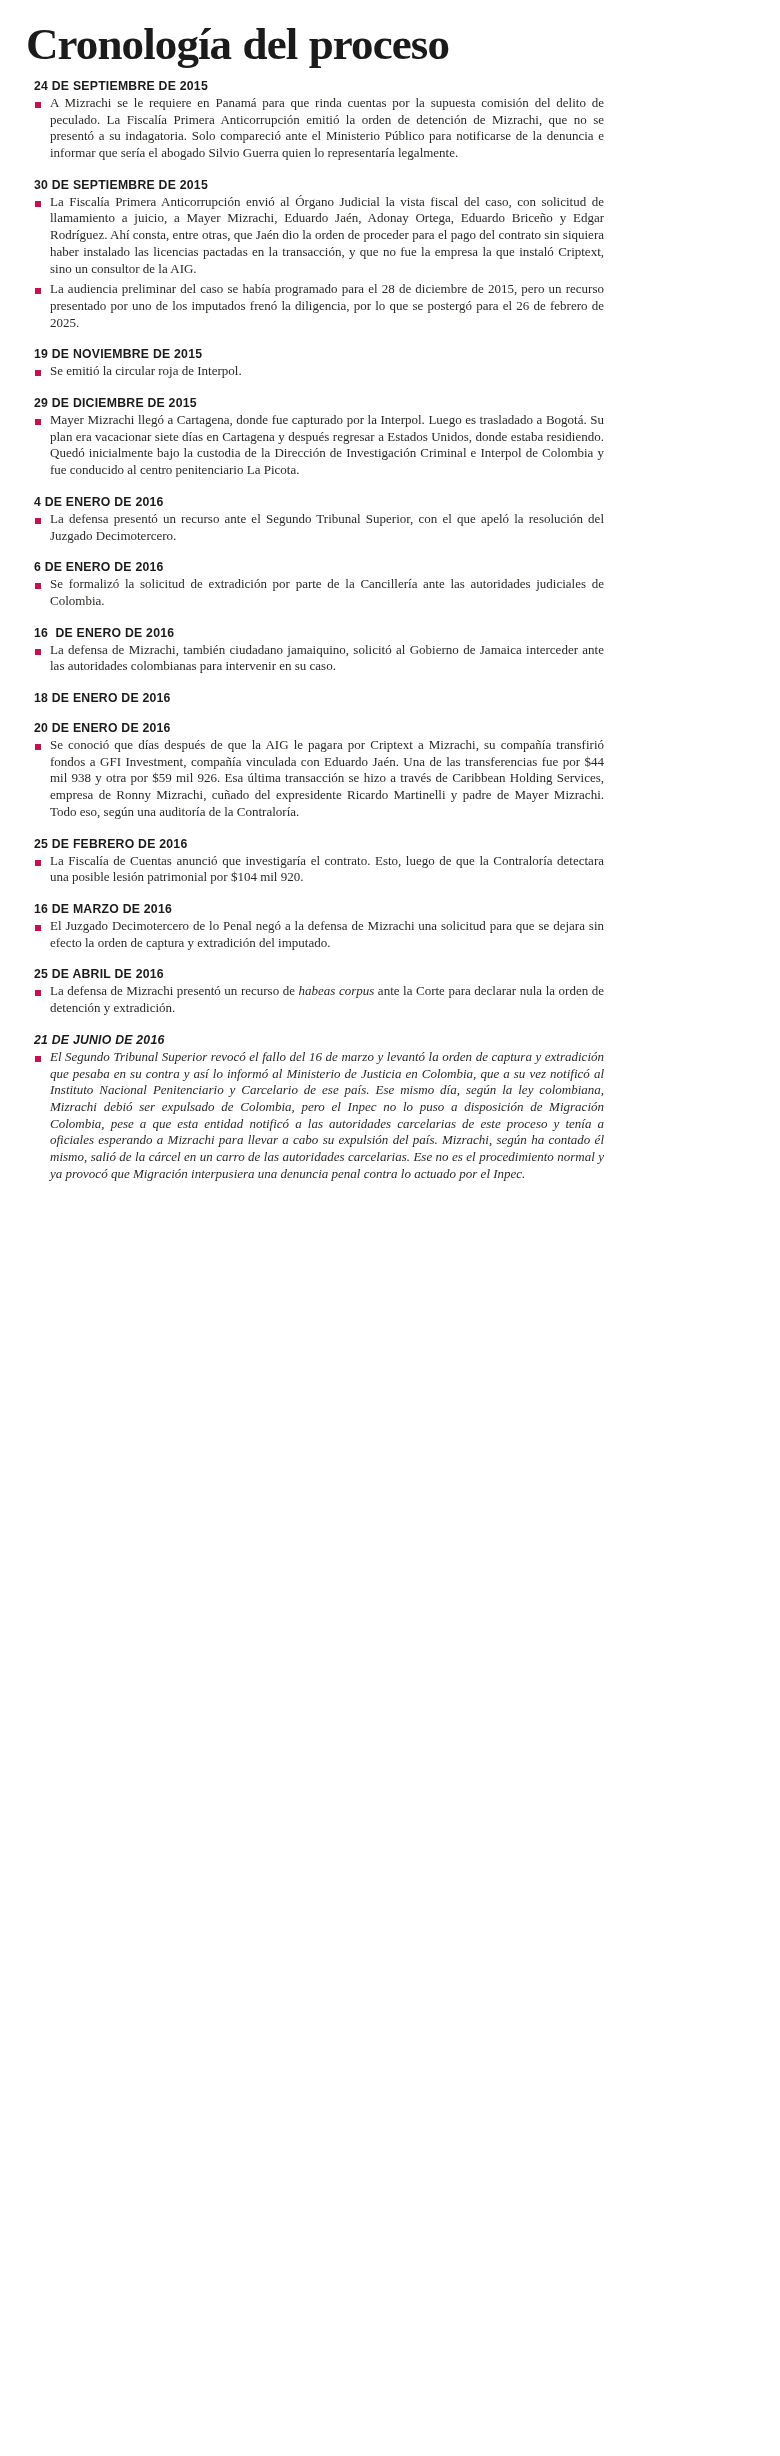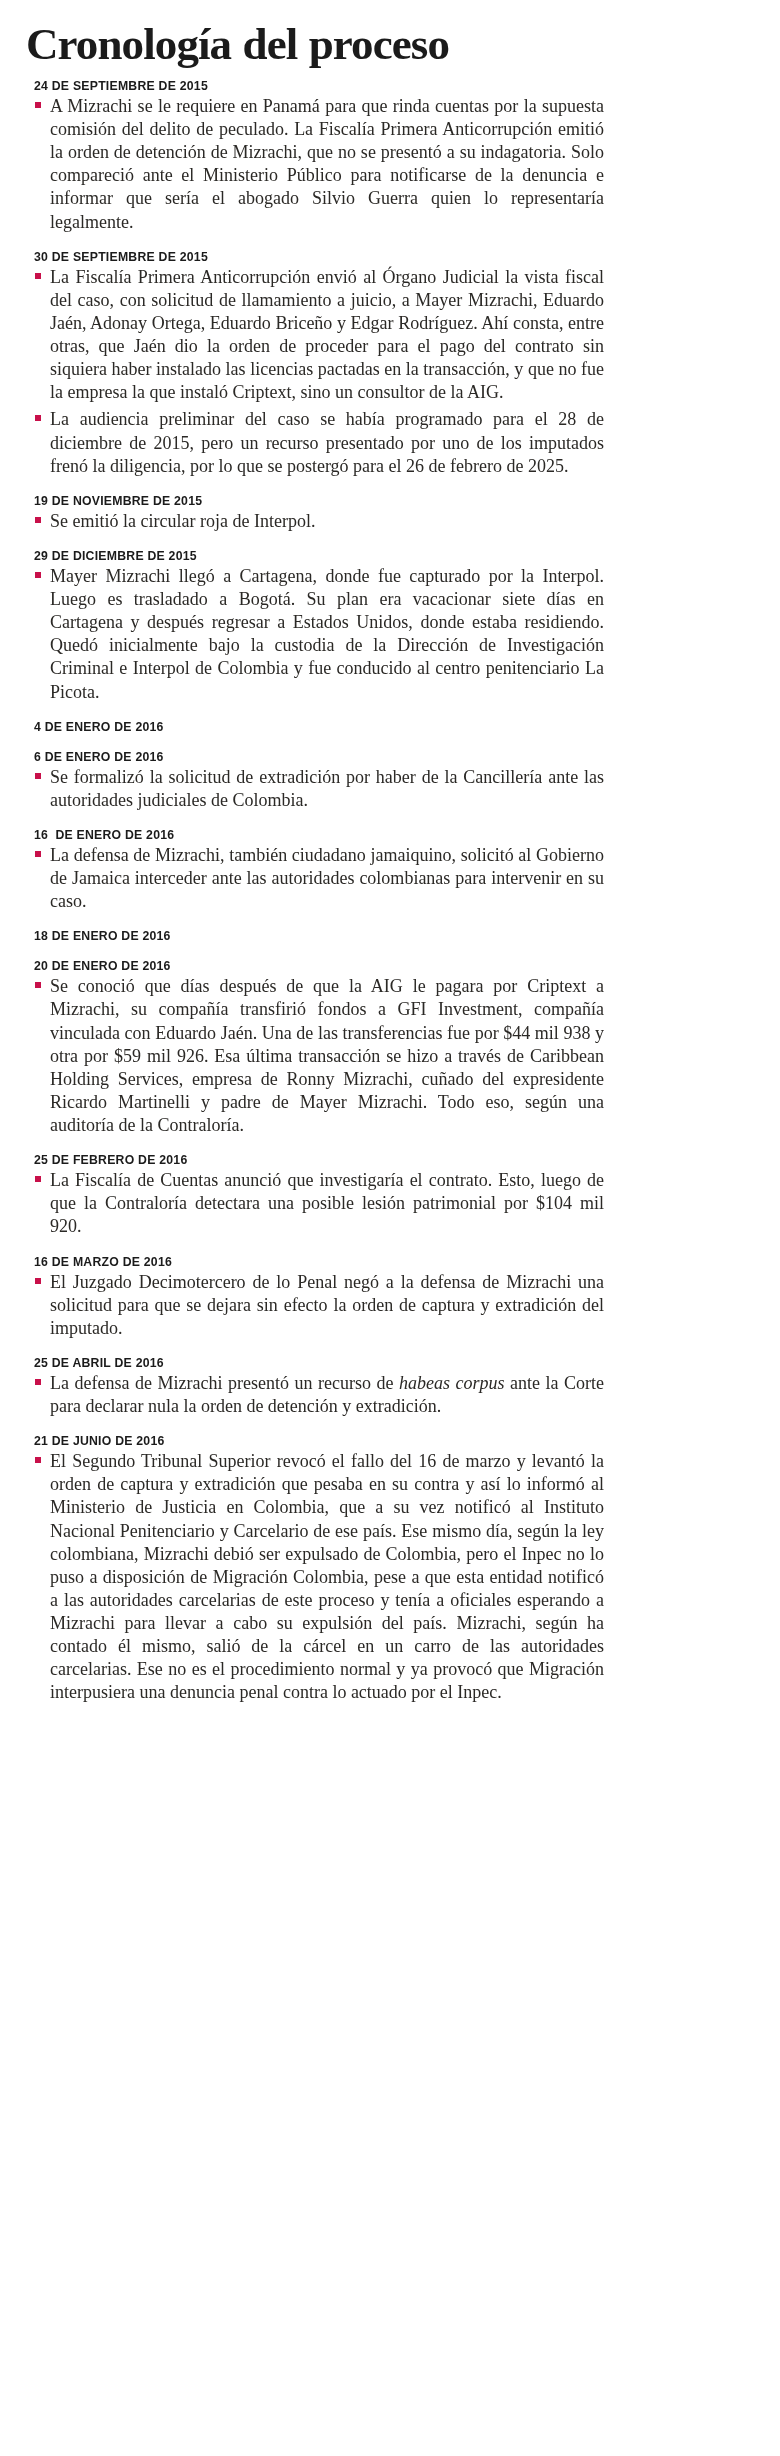--- a/index.html
+++ b/index.html
@@ -36,21 +36,21 @@
     word-spacing: 1px;
   }
   
   .timeline {
     padding-left: 8px;
     padding-right: 6px;
   }
   .entry {
     margin-bottom: 15px;
   }
-  .entry:last-child { margin-bottom: 4px; }
+  .entry:last-child { margin-bottom: 4px; font-style: italic; }
 
   .date-head {
     font-family: "Liberation Sans Narrow", "Liberation Sans", "DejaVu Sans", sans-serif;
     font-weight: 700;
     font-size: 13.2px;
     letter-spacing: 0.25px;
     color: #1b1b1b;
     text-transform: uppercase;
     margin: 0 0 2px 0;
     transform: scaleX(0.93);
@@ -59,21 +59,21 @@
   }
   ul.bullets {
     list-style: none;
     margin: 0;
     padding: 0;
   }
   li.bullet-item {
     position: relative;
     padding-left: 16px;
     margin: 0 0 4px 0;
-    font-size: 18px;
+    font-size: 13px;
     line-height: 1.285;
     text-align: justify;
     text-justify: inter-word;
     color: #2b2926;
     hyphens: manual;
   }
   li.bullet-item:last-child { margin-bottom: 0; }
   li.bullet-item::before {
     content: "";
     position: absolute;
@@ -115,25 +115,28 @@
         </ul>
       </div>
       <div class="entry">
         <div class="date-head">29 DE DICIEMBRE DE 2015</div>
         <ul class="bullets">
           <li class="bullet-item">Mayer Mizrachi llegó a Cartagena, donde fue capturado por la Interpol. Luego es trasladado a Bogotá. Su plan era vacacionar siete días en Cartagena y después regresar a Estados Unidos, donde estaba residiendo. Quedó inicialmente bajo la custodia de la Dirección de Investigación Criminal e Interpol de Colombia y fue conducido al centro penitenciario La Picota.</li>
         </ul>
       </div>
       <div class="entry">
         <div class="date-head">4 DE ENERO DE 2016</div>
+        <ul class="bullets">
+          <li class="bullet-item">La defensa presentó un recurso ante el Segundo Tribunal Superior, con el que apeló la resolución del Juzgado Decimotercero.</li>
+        </ul>
       </div>
       <div class="entry">
         <div class="date-head">6 DE ENERO DE 2016</div>
         <ul class="bullets">
-          <li class="bullet-item">Se formalizó la solicitud de extradición por haber de la Cancillería ante las autoridades judiciales de Colombia.</li>
+          <li class="bullet-item">Se formalizó la solicitud de extradición por parte de la Cancillería ante las autoridades judiciales de Colombia.</li>
         </ul>
       </div>
       <div class="entry">
         <div class="date-head">16  DE ENERO DE 2016</div>
         <ul class="bullets">
           <li class="bullet-item">La defensa de Mizrachi, también ciudadano jamaiquino, solicitó al Gobierno de Jamaica interceder ante las autoridades colombianas para intervenir en su caso.</li>
         </ul>
       </div>
       <div class="entry">
         <div class="date-head">18 DE ENERO DE 2016</div>

